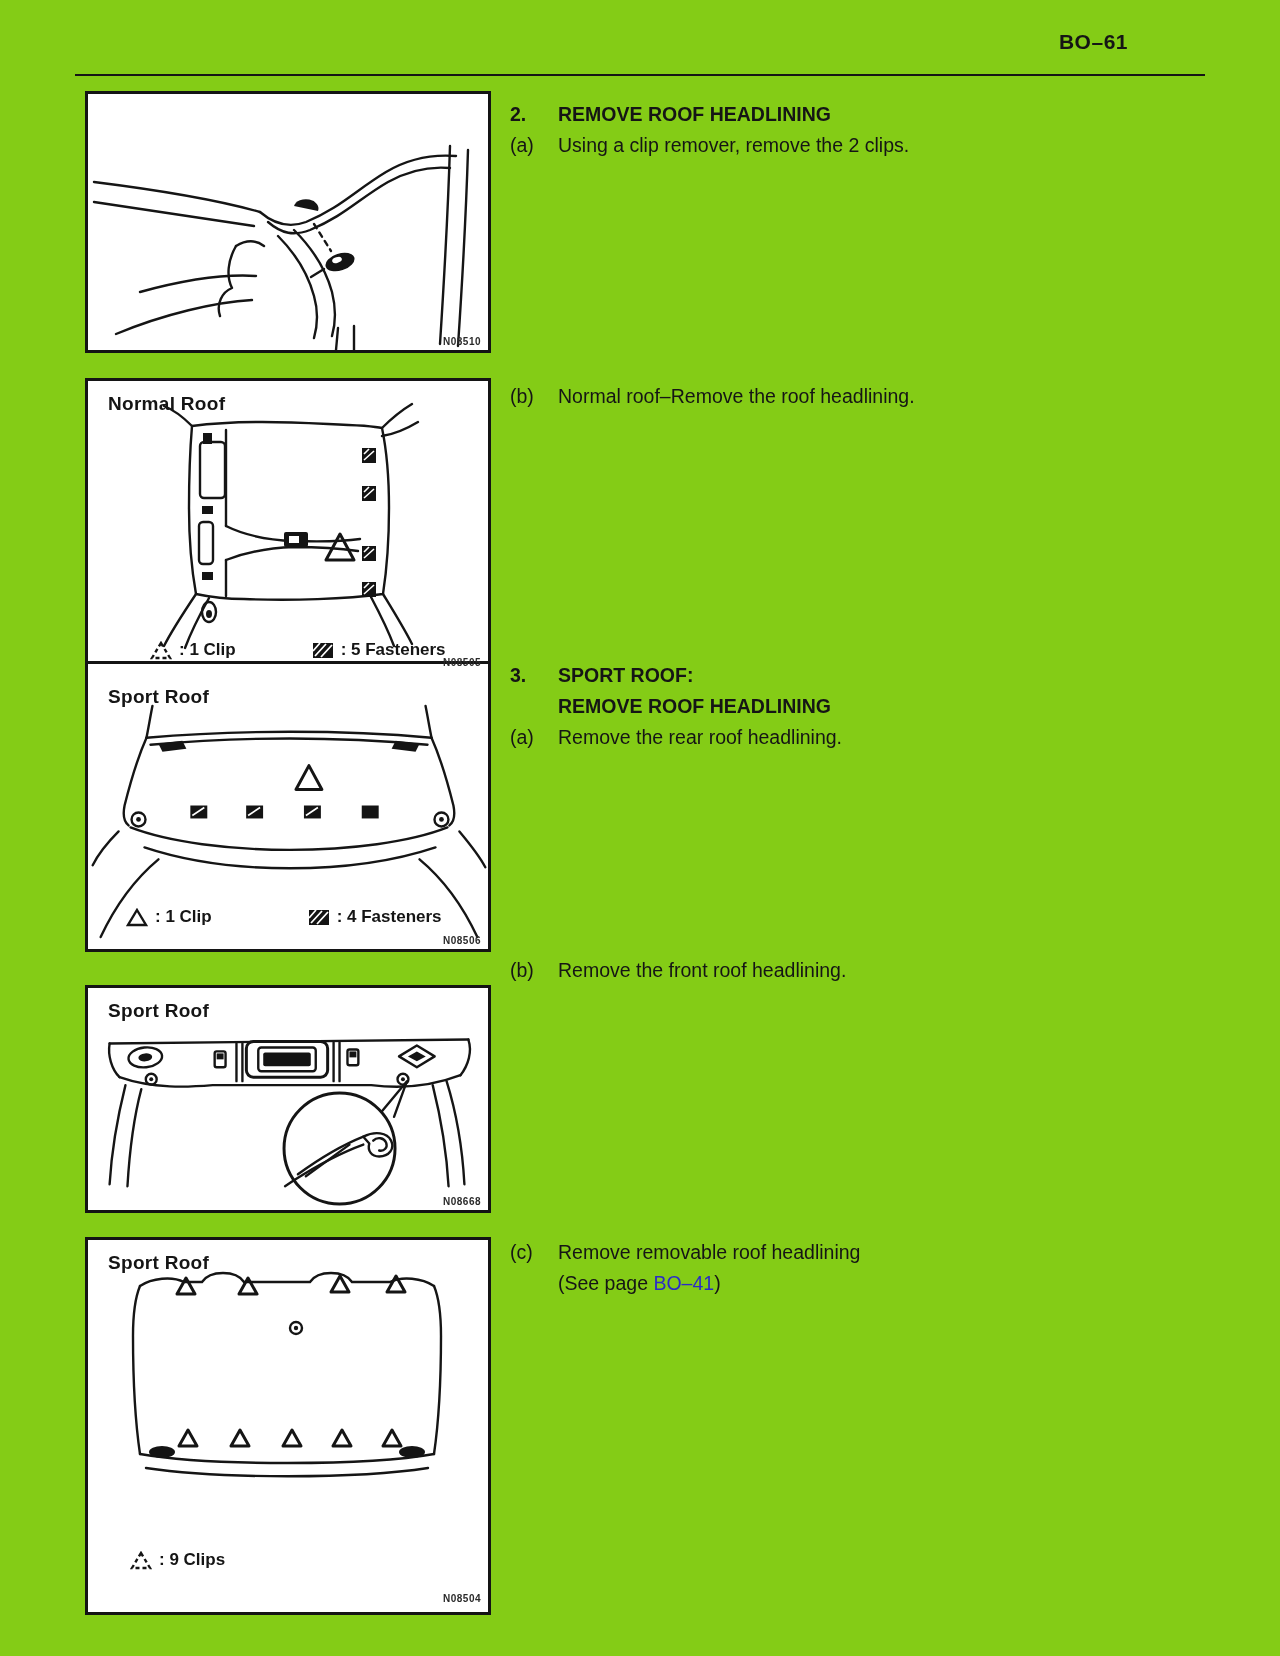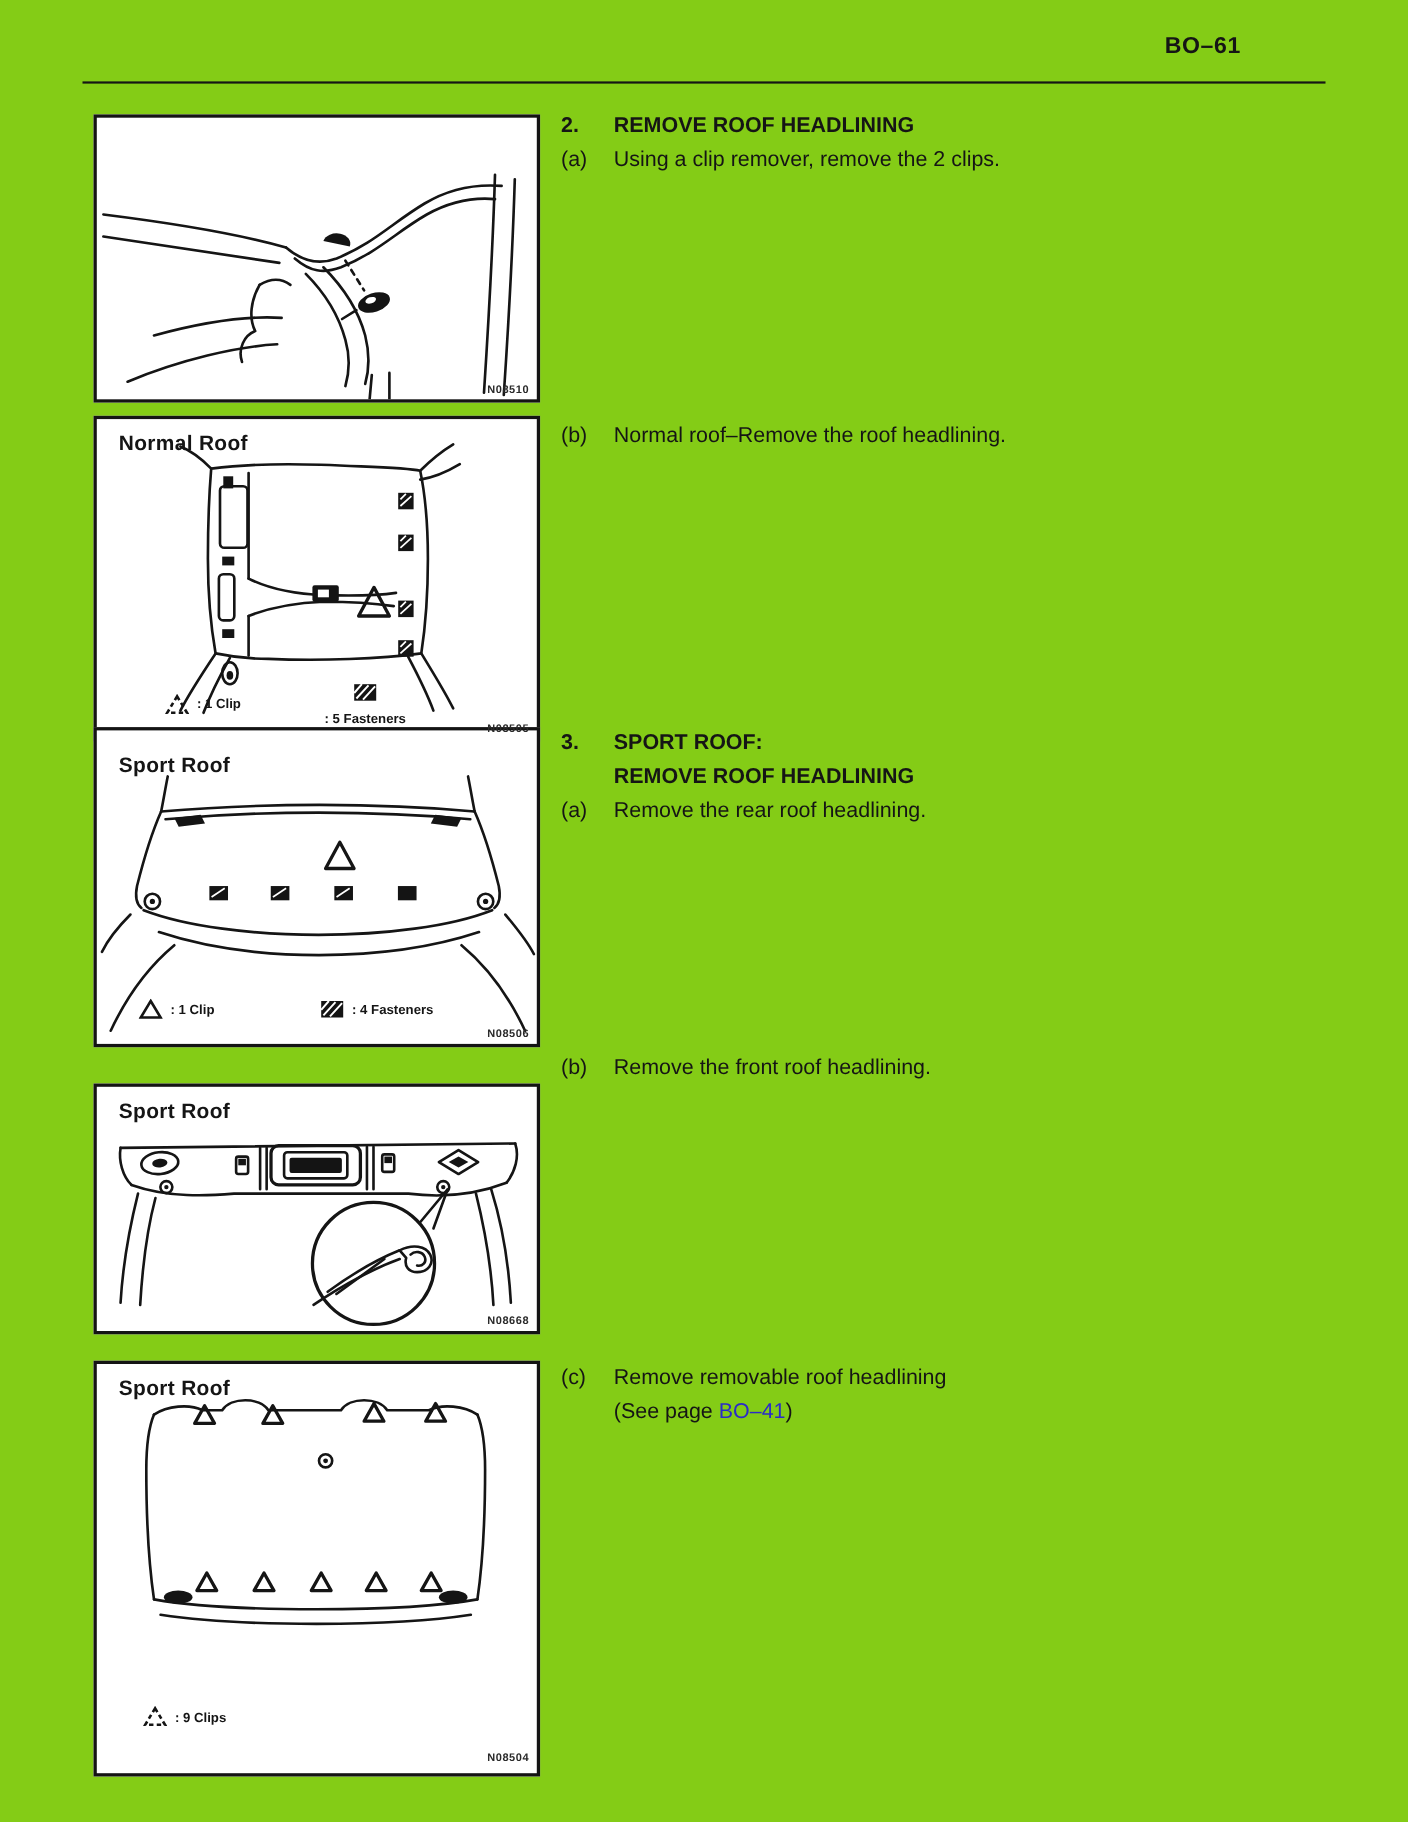--- a/index.html
+++ b/index.html
@@ -40,31 +40,31 @@
     position:absolute; left:20px; top:12px;
     font-size:19px; font-weight:bold; letter-spacing:.3px; z-index:2;
   }
   .fig-code {
     position:absolute; right:7px; bottom:3px;
     font-size:10px; font-weight:bold; color:#2a2a2a; letter-spacing:.5px; z-index:2;
   }
   .legend {
     position:absolute; left:0; width:100%; z-index:2;
     display:flex; align-items:center;
-    font-size:12px; font-weight:bold;
+    font-size:17px; font-weight:bold;
   }
   .legend .li { display:flex; align-items:center; gap:7px; }
   .legend svg.key { position:static; width:22px; height:19px; }
-  #fig1 { top:104px;  height:262px; }
+  #fig1 { top:91px;  height:262px; }
   #fig2 { top:378px; height:296px; }
   #fig3 { top:661px; height:291px; }
   #fig4 { top:985px; height:228px; }
   #fig5 { top:1237px;height:378px; }
   #fig2 .legend { bottom:11px; padding-left:62px; }
-  #fig2 .legend .li.second { margin-left:76px;flex-direction:column; }
+  #fig2 .legend .li.second { margin-left:76px; }
   #fig3 .legend { bottom:22px; padding-left:38px; }
   #fig3 .legend .li.second { margin-left:96px; }
   #fig5 .legend { bottom:42px; padding-left:42px; }
   
   .txt { position:absolute; left:510px; width:680px; font-size:19.5px; line-height:31px; }
   .row { display:flex; }
   .row .num { width:48px; flex:none; font-weight:bold; }
   .row .lab { width:48px; flex:none; }
   .row .body { flex:1; }
   .row .title { font-weight:bold; }

